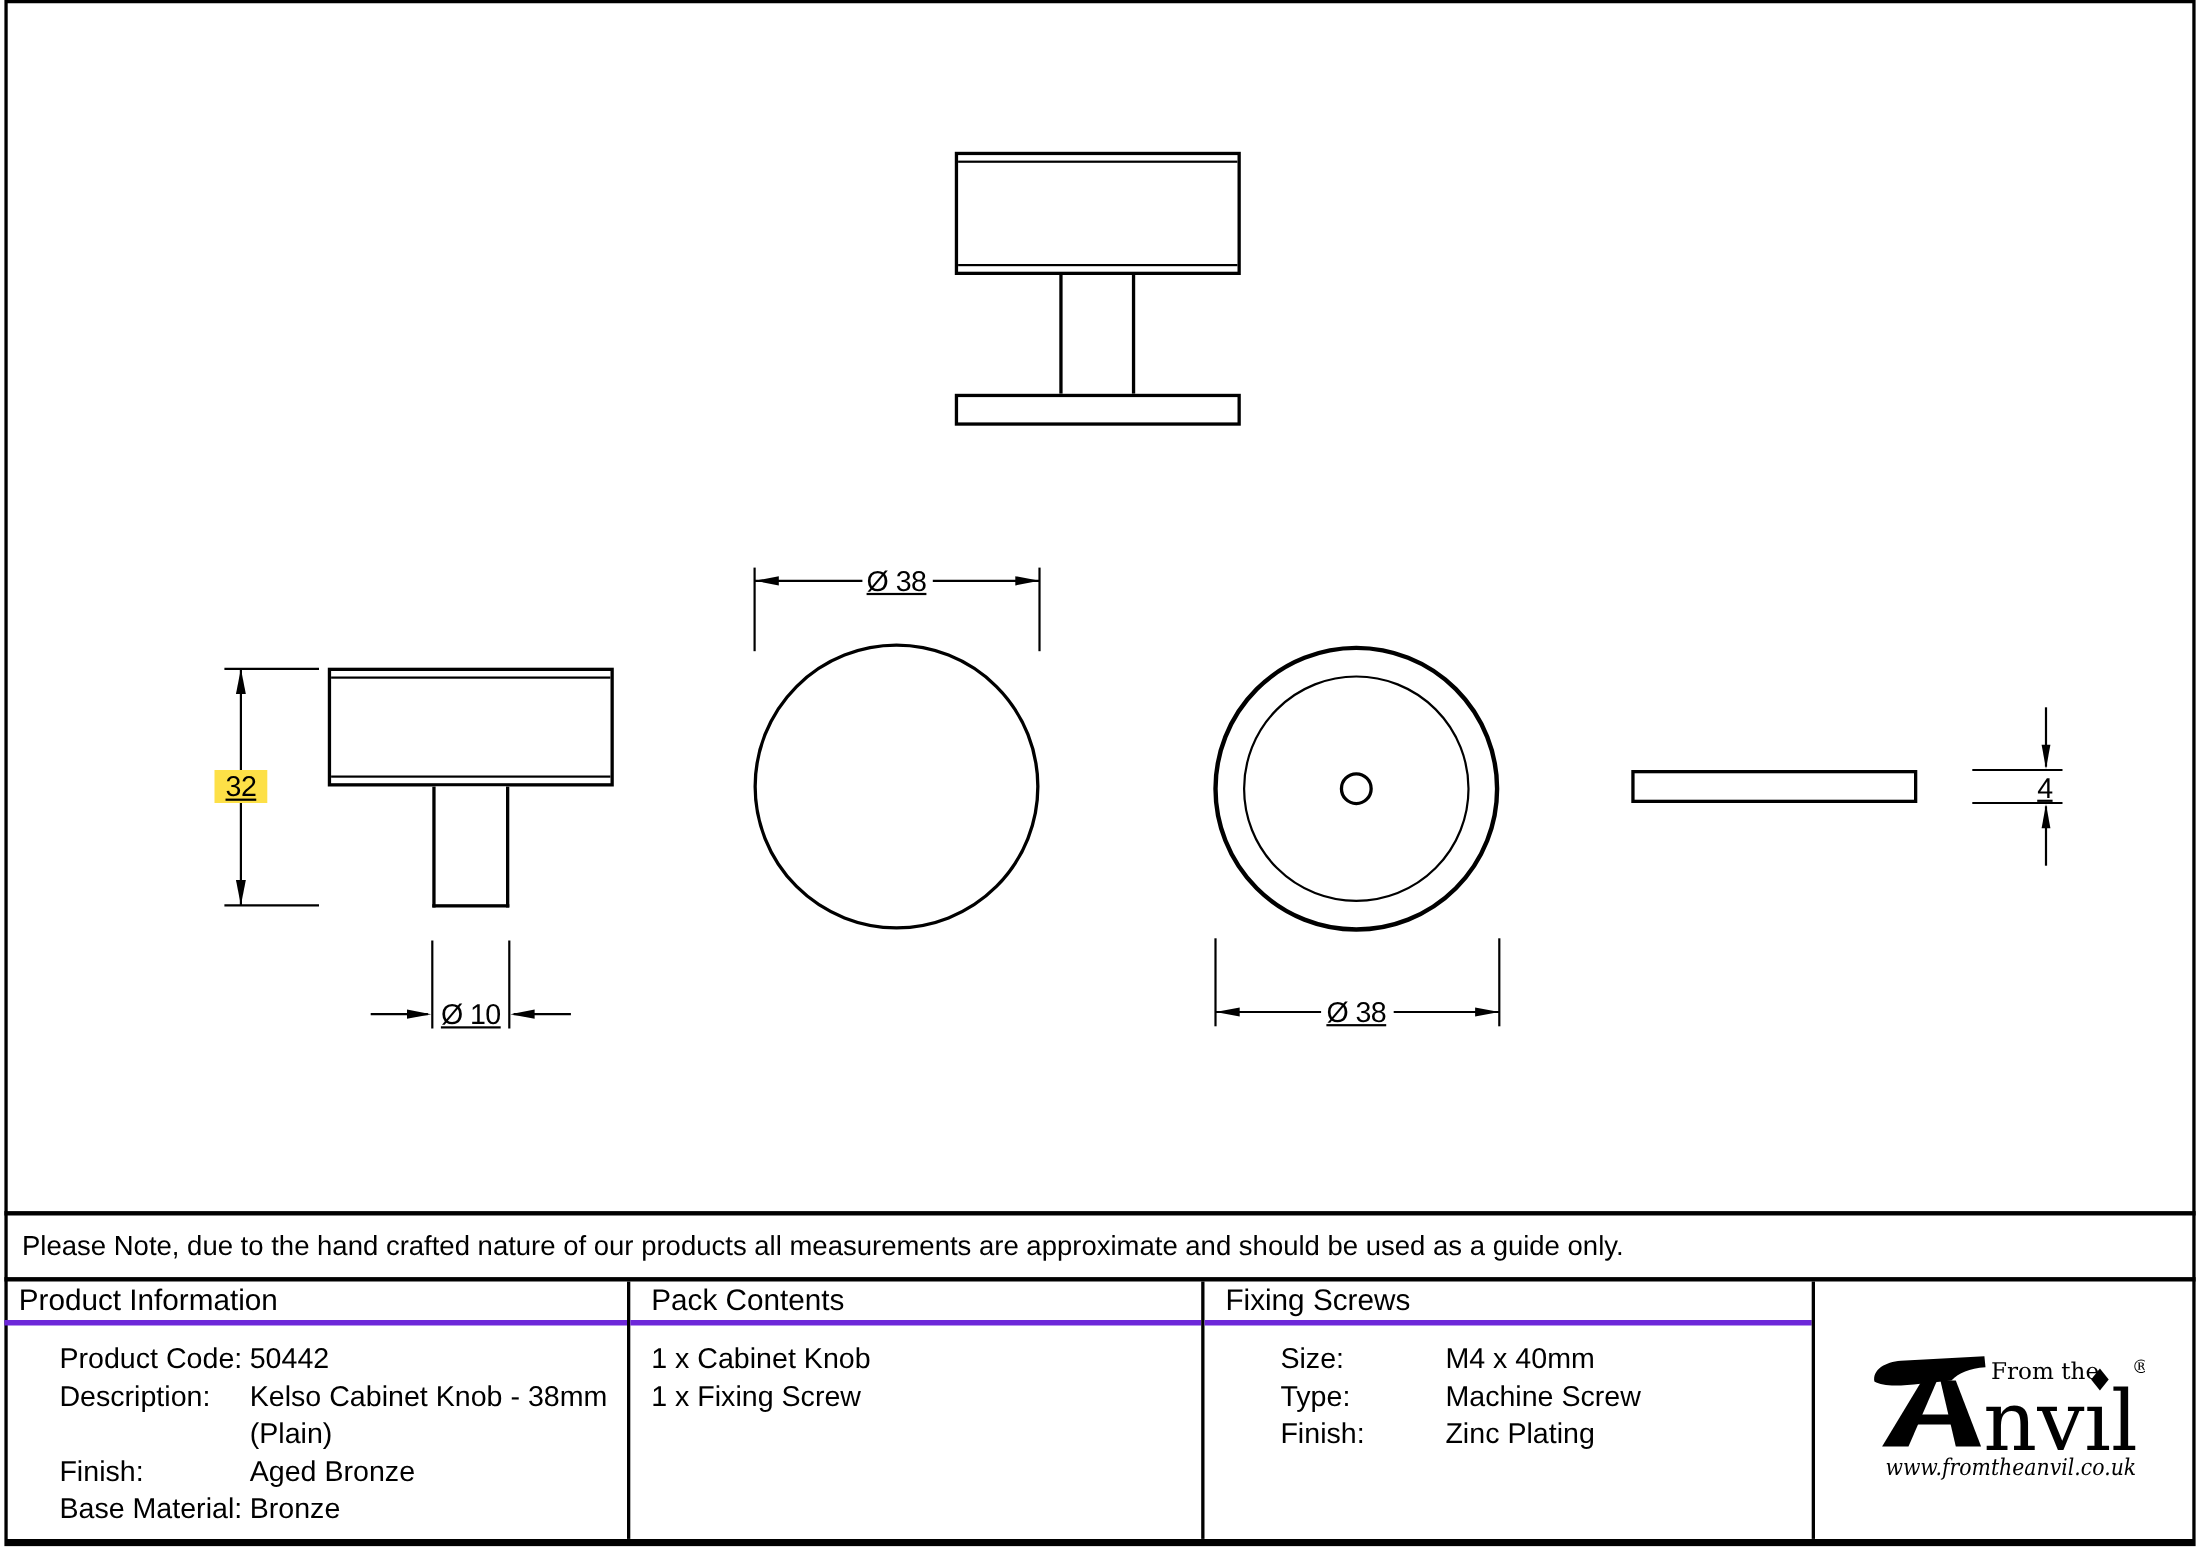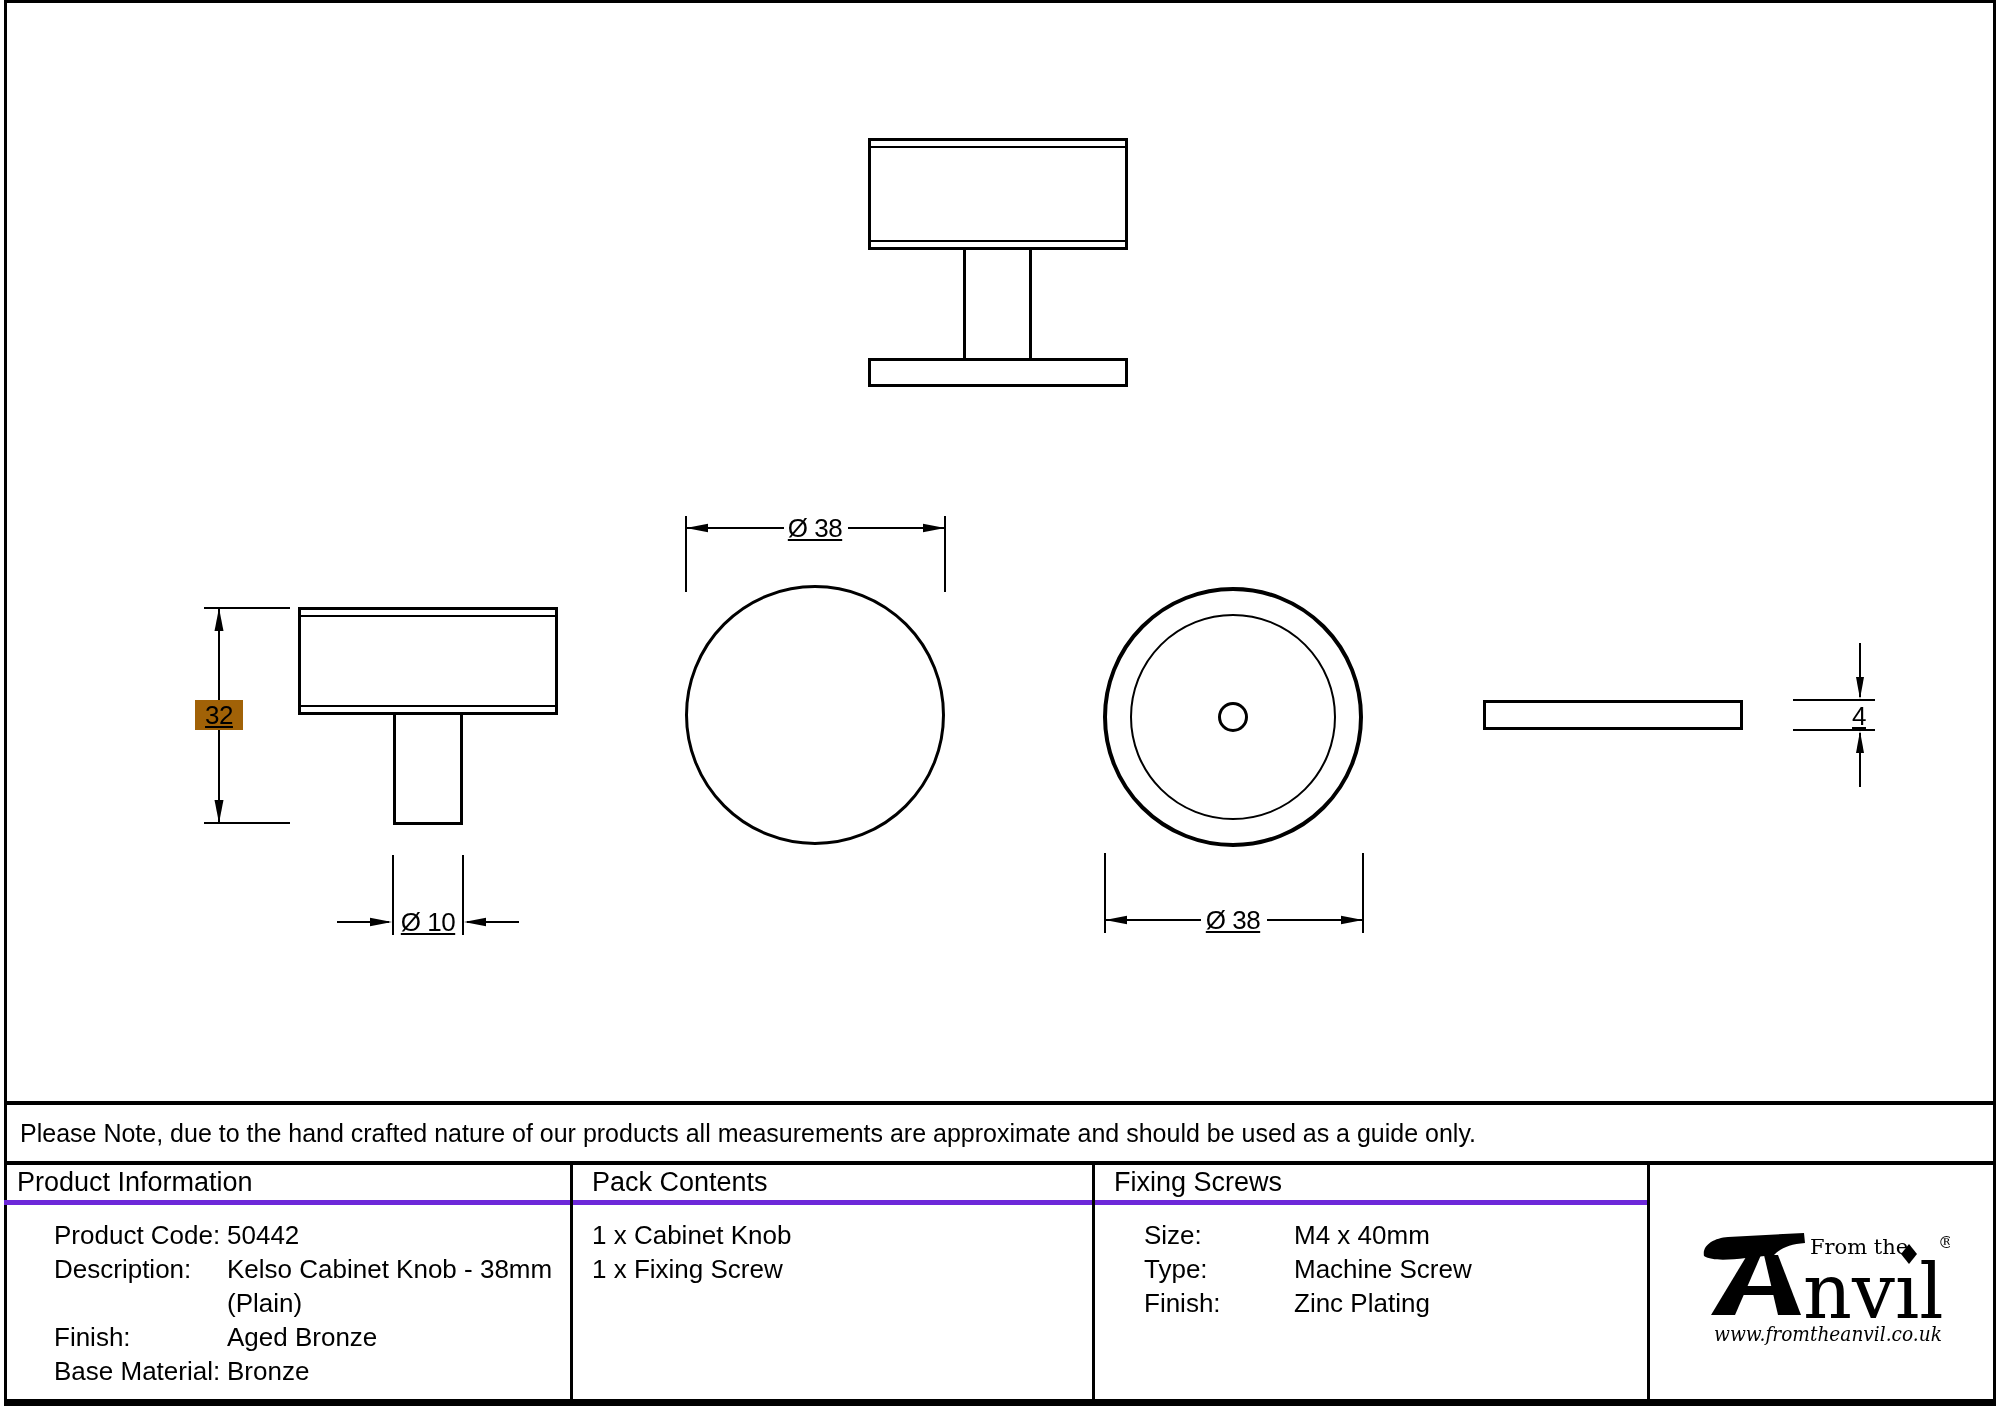--- a/index.html
+++ b/index.html
@@ -17,21 +17,21 @@
   .stem-closed{position:absolute;box-sizing:border-box;background:#fff;
        border-left:3px solid #000;border-right:3px solid #000;border-bottom:3px solid #000;}
   .circle{position:absolute;box-sizing:border-box;border-radius:50%;background:#fff;}
 
   svg.dim{position:absolute;overflow:visible;}
   svg.dim line{stroke:#000;stroke-width:2;}
   svg.dim polygon{fill:#000;}
 
   .dim-label{position:absolute;display:flex;align-items:center;justify-content:center;
        font-size:26px;letter-spacing:-0.5px;white-space:nowrap;text-decoration:underline;}
-  .dim-label.masked{background:#a16207;}
+  .dim-label.masked{background:#fde047;}
 
   
   .note-row{position:absolute;left:4px;right:4px;top:1101px;height:64px;box-sizing:border-box;
        border-top:4px solid #000;border-bottom:4px solid #000;
        display:flex;align-items:center;padding-left:16px;font-size:25px;}
 
   
   .info-table{position:absolute;left:4px;right:4px;top:1165px;bottom:7px;display:flex;}
   .col{box-sizing:border-box;position:relative;}
   .col + .col{border-left:3px solid #000;}
@@ -42,21 +42,21 @@
   .hdr{height:40px;box-sizing:border-box;border-bottom:5px solid #6d28d9;
        display:flex;align-items:center;font-size:27px;}
   .col-product .hdr{padding-left:13px;}
   .col-pack .hdr{padding-left:19px;}
   .col-screws .hdr{padding-left:19px;}
   .tbody{padding-top:13px;font-size:26px;line-height:34px;padding-left:30px;}
   .trow{display:flex;}
   .col-product .trow{padding-left:20px;}
   .col-product .lbl{width:173px;flex:none;}
   .col-screws .trow{padding-left:19px;}
-  .col-screws .lbl{width:150px;flex:none;}
+  .col-screws .lbl{width:150px;flex:none;margin-left:20px;}
   .col-pack .tbody{padding-left:19px;}
 
   .logo-svg{position:absolute;left:50px;top:65px;}
 </style>
 </head>
 <body>
 
 <div class="page">
   <div class="page-border"></div>
 

